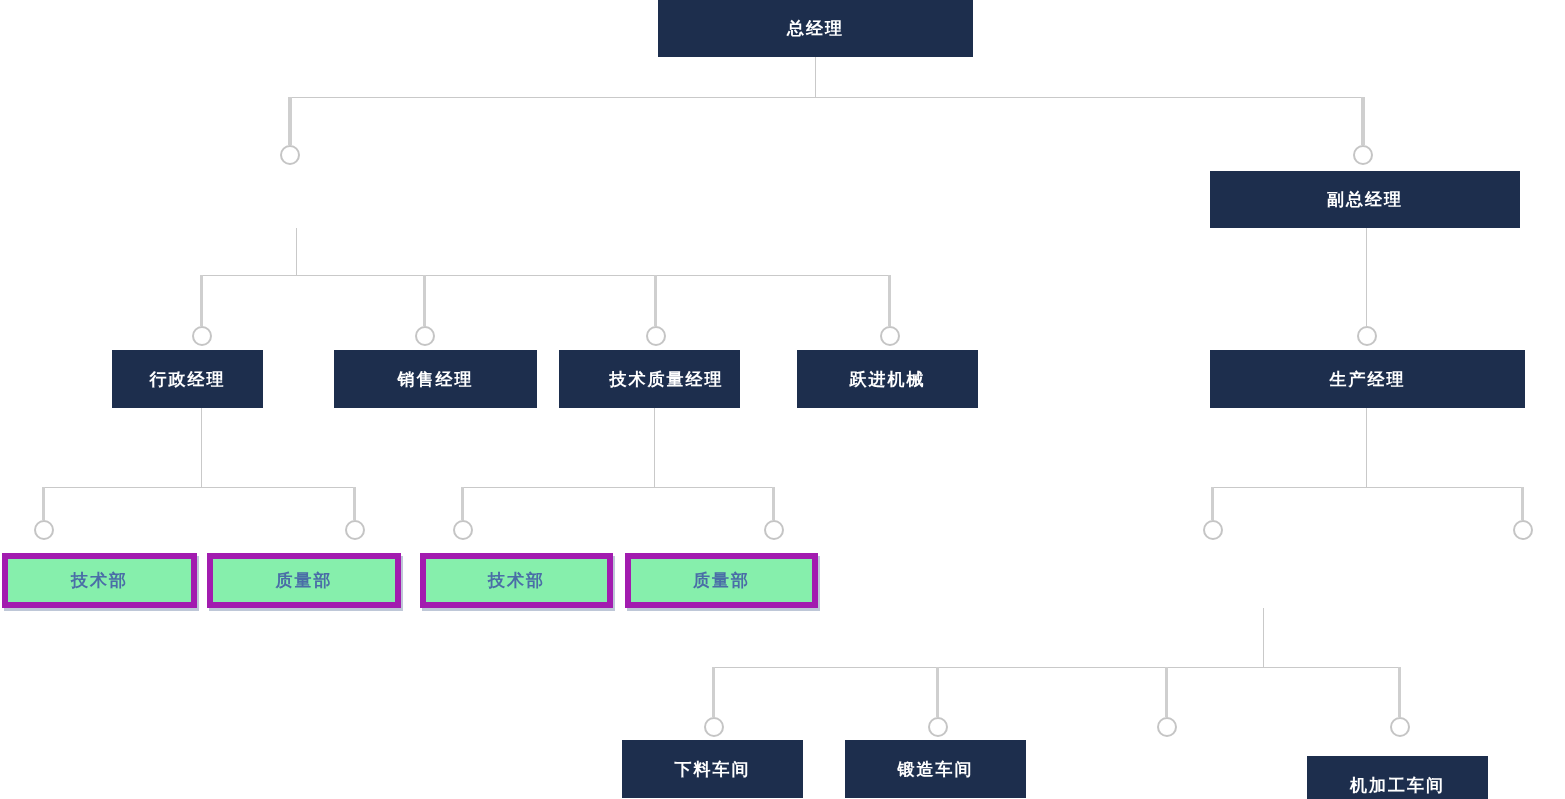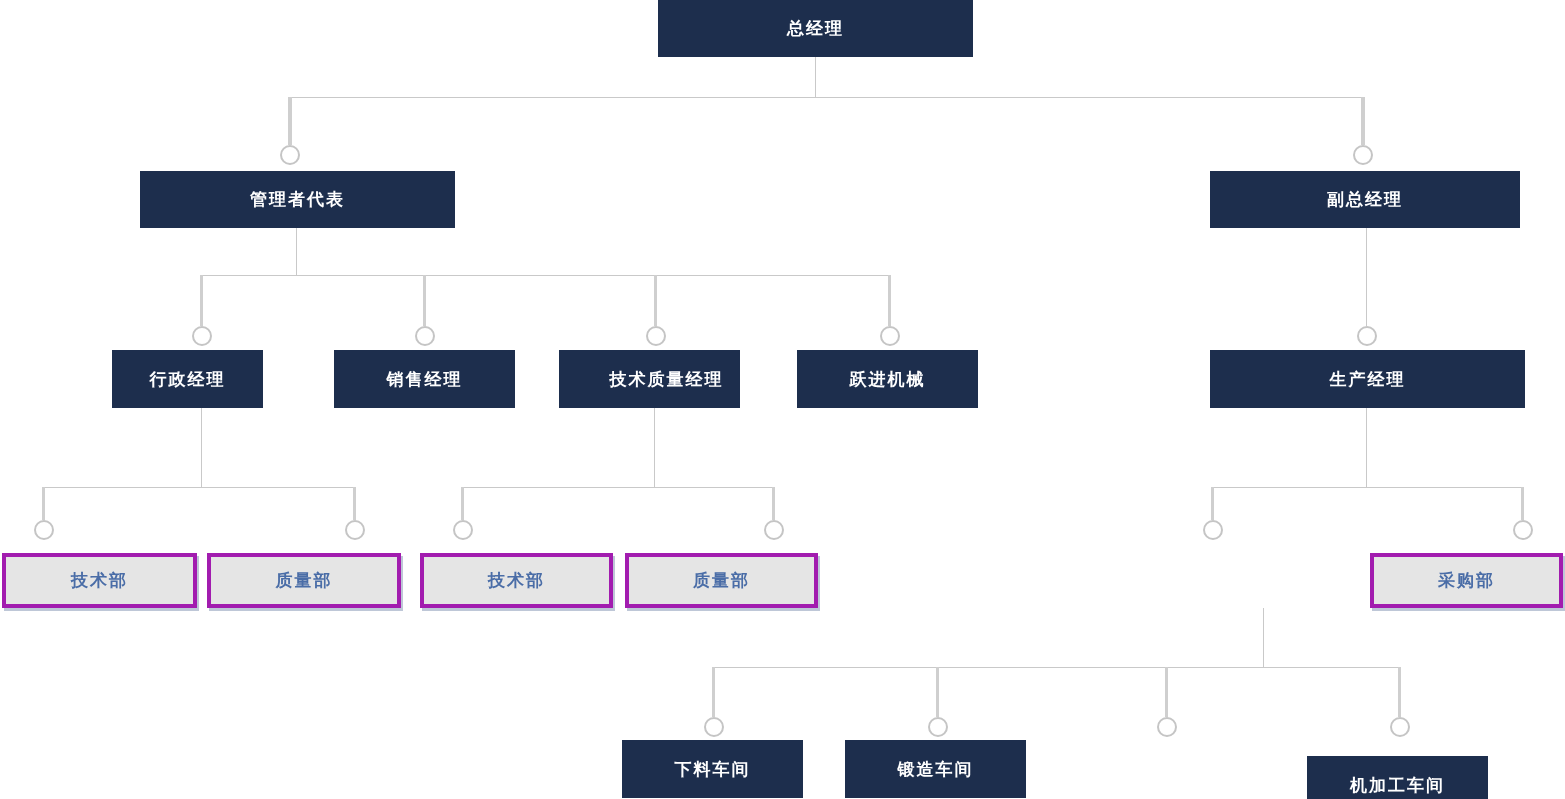--- a/index.html
+++ b/index.html
@@ -22,22 +22,22 @@
     box-sizing:border-box;
     z-index:3;
     white-space:nowrap;
     text-align:center;
   }
   .node.dark{
     background:#1d2e4d;
     color:#ffffff;
   }
   .node.light{
-    background:#e5e5e5;
-    border:4px solid #a21caf;
+    background:#86efac;
+    border:6px solid #a21caf;
     color:#4a6da7;
     box-shadow:2px 3px 0 rgba(70,95,140,0.35);
   }
   .hline,.vline{
     position:absolute;
     background:#c9c9c9;
     z-index:1;
   }
   .drop{
     position:absolute;
@@ -110,31 +110,28 @@
   <div class="drop" style="left:1398px;top:667px;width:3px;height:50px;"></div>
   <div class="pin" style="left:704px;top:717px;"></div>
   <div class="pin" style="left:928px;top:717px;"></div>
   <div class="pin" style="left:1157px;top:717px;"></div>
   <div class="pin" style="left:1390px;top:717px;"></div>
 
   <div class="node dark" style="left:658px;top:0;width:315px;height:57px;">
     <span>总经理</span>
   </div>
 
-  <div class="node dark" style="left:140px;top:171px;width:315px;height:57px;">
-    <span>管理者代表</span>
-  </div>
   <div class="node dark" style="left:1210px;top:171px;width:310px;height:57px;">
     <span>副总经理</span>
   </div>
 
   <div class="node dark" style="left:112px;top:350px;width:151px;height:58px;">
     <span>行政经理</span>
   </div>
-  <div class="node dark" style="left:334px;top:350px;width:181px;height:58px;">
+  <div class="node dark" style="left:334px;top:350px;width:203px;height:58px;">
     <span>销售经理</span>
   </div>
   <div class="node dark" style="left:559px;top:350px;width:181px;height:58px;padding-left:34px;">
     <span>技术质量经理</span>
   </div>
   <div class="node dark" style="left:1210px;top:350px;width:315px;height:58px;">
     <span>生产经理</span>
   </div>
   <div class="node dark" style="left:797px;top:350px;width:181px;height:58px;">
     <span>跃进机械</span>
@@ -145,23 +142,20 @@
   </div>
   <div class="node light" style="left:207px;top:553px;width:194px;height:55px;">
     <span>质量部</span>
   </div>
   <div class="node light" style="left:420px;top:553px;width:193px;height:55px;">
     <span>技术部</span>
   </div>
   <div class="node light" style="left:625px;top:553px;width:193px;height:55px;">
     <span>质量部</span>
   </div>
-  <div class="node light" style="left:1370px;top:553px;width:193px;height:55px;">
-    <span>采购部</span>
-  </div>
 
   <div class="node dark" style="left:845px;top:740px;width:181px;height:58px;">
     <span>锻造车间</span>
   </div>
   <div class="node dark" style="left:622px;top:740px;width:181px;height:58px;">
     <span>下料车间</span>
   </div>
   <div class="node dark" style="left:1307px;top:756px;width:181px;height:58px;">
     <span>机加工车间</span>
   </div>

